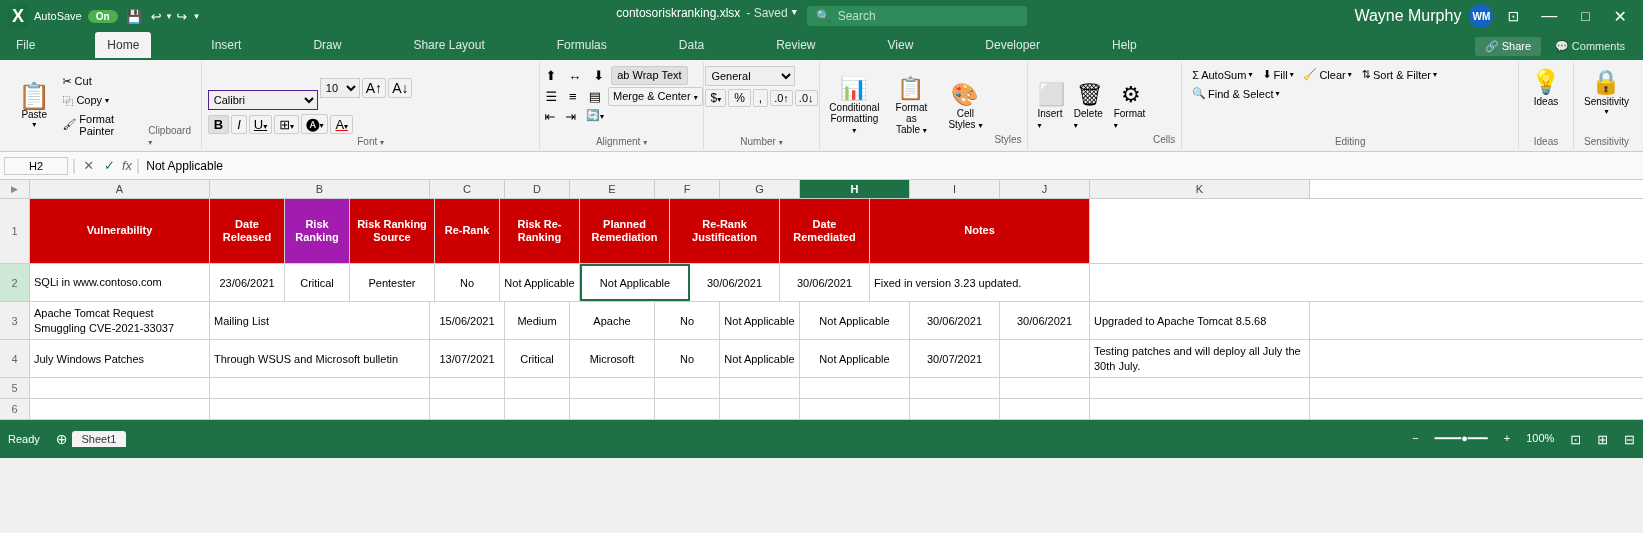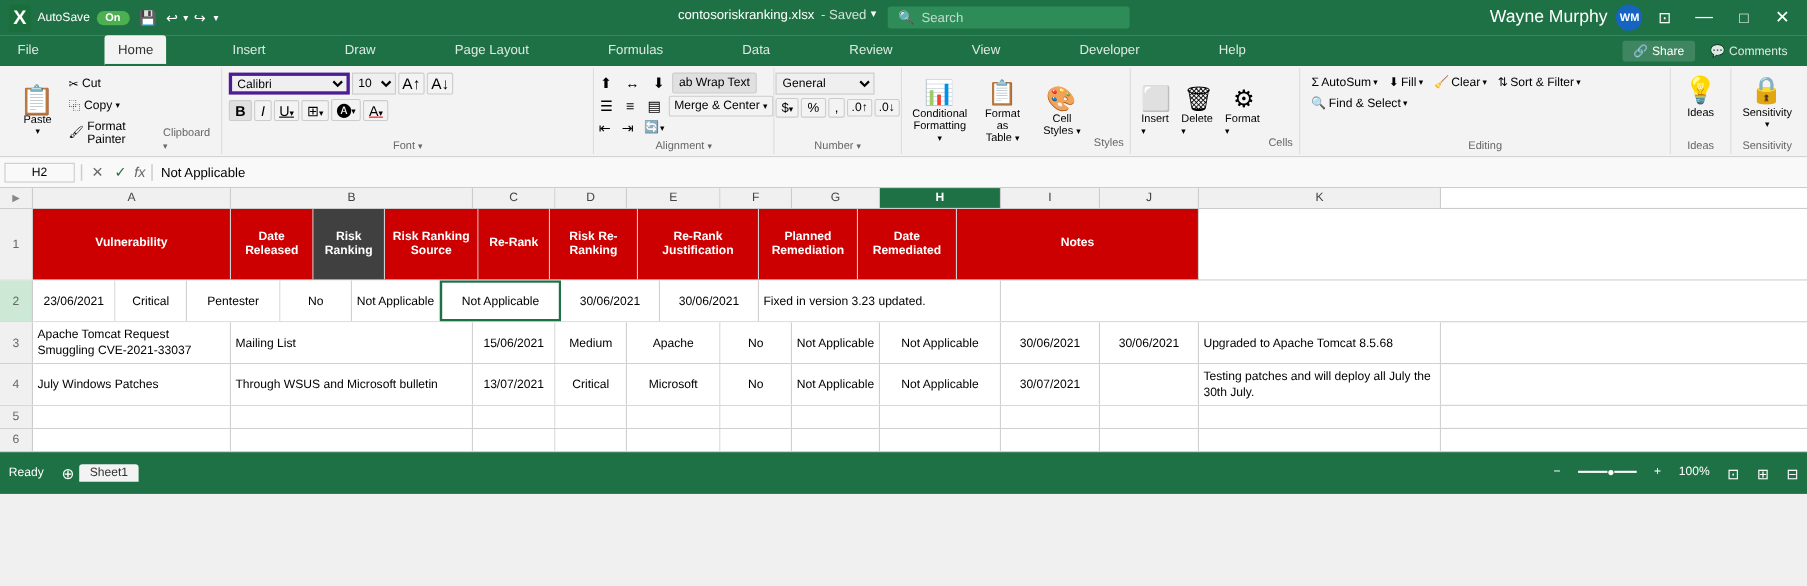--- a/index.html
+++ b/index.html
@@ -138,21 +138,21 @@
     <span style="color:white;font-size:14px;cursor:pointer;padding:2px 8px;">□</span>
     <span style="color:white;font-size:16px;cursor:pointer;padding:2px 8px;">✕</span>
   </div>
 </div>
 
 <div class="ribbon-tabs">
   <span class="ribbon-tab">File</span>
   <span class="ribbon-tab active">Home</span>
   <span class="ribbon-tab">Insert</span>
   <span class="ribbon-tab">Draw</span>
-  <span class="ribbon-tab">Page Layout</span>
+  <span class="ribbon-tab">Share Layout</span>
   <span class="ribbon-tab">Formulas</span>
   <span class="ribbon-tab">Data</span>
   <span class="ribbon-tab">Review</span>
   <span class="ribbon-tab">View</span>
   <span class="ribbon-tab">Developer</span>
   <span class="ribbon-tab">Help</span>
   <span style="margin-left:auto;display:flex;align-items:center;gap:8px;padding-right:8px;">
     <span style="background:rgba(255,255,255,0.15);color:white;font-size:11px;padding:3px 10px;border-radius:3px;cursor:pointer;">🔗 Share</span>
     <span style="color:rgba(255,255,255,0.85);font-size:11px;padding:3px 6px;cursor:pointer;">💬 Comments</span>
   </span>
@@ -181,21 +181,21 @@
       <div style="display:flex;align-items:center;gap:3px;padding:2px 4px;cursor:pointer;border-radius:2px;font-size:11px;">
         <span>🖌</span>
           <span>Format Painter</span>
       </div>
     </div>
     <span style="font-size:10px;color:#666;align-self:flex-end;padding:2px 2px 0 2px;">Clipboard <span style="font-size:8px;">▾</span></span>
   </div>
 
   <div class="ribbon-group" style="min-width:130px;">
     <div style="display:flex;gap:2px;align-items:center;flex-wrap:wrap;flex:1;align-content:flex-start;padding-top:2px;">
-      <select style="font-size:11px;border:3px solid #4c1d95;padding:1px;width:110px;height:20px;">
+      <select style="font-size:11px;border:1px solid #4c1d95;padding:1px;width:110px;height:20px;margin-top:24px;">
         <option>Calibri</option>
       </select>
       <select style="font-size:11px;border:1px solid #ccc;padding:1px;width:40px;height:20px;">
         <option>10</option>
       </select>
       <span style="cursor:pointer;font-size:14px;padding:1px 3px;border:1px solid #ccc;border-radius:2px;">A↑</span>
       <span style="cursor:pointer;font-size:14px;padding:1px 3px;border:1px solid #ccc;border-radius:2px;">A↓</span>
       <div style="display:flex;gap:2px;margin-top:2px;align-items:center;">
         <span style="cursor:pointer;font-weight:bold;font-size:13px;padding:1px 5px;border:1px solid #ccc;border-radius:2px;background:#e0e0e0;">B</span>
         <span style="cursor:pointer;font-style:italic;font-size:13px;padding:1px 5px;border:1px solid #ccc;border-radius:2px;">I</span>
@@ -367,32 +367,33 @@
     <div class="col-header col-h active" style="border-right:1px solid #ccc;padding:3px 0;text-align:center;font-size:11px;font-weight:bold;background:#1e7145;color:white;">H</div>
     <div class="col-header col-i" style="border-right:1px solid #ccc;padding:3px 0;text-align:center;font-size:11px;color:#444;background:#f0f0f0;">I</div>
     <div class="col-header col-j" style="border-right:1px solid #ccc;padding:3px 0;text-align:center;font-size:11px;color:#444;background:#f0f0f0;">J</div>
     <div class="col-header col-k" style="border-right:1px solid #ccc;padding:3px 0;text-align:center;font-size:11px;color:#444;background:#f0f0f0;">K</div>
   </div>
 
   <div class="grid-row row-1-height" style="min-height:65px;">
     <div class="row-num">1</div>
     <div class="grid-cell header-cell col-a" style="background:#cc0000;color:white;font-weight:bold;justify-content:center;text-align:center;white-space:normal;line-height:1.2;">Vulnerability</div>
     <div class="grid-cell header-cell col-c" style="background:#cc0000;color:white;font-weight:bold;justify-content:center;text-align:center;white-space:normal;line-height:1.2;">Date Released</div>
-    <div class="grid-cell header-cell col-d" style="background:#404040;color:white;font-weight:bold;justify-content:center;text-align:center;white-space:normal;line-height:1.2;">Risk Ranking</div>
+    <div class="grid-cell header-cell col-d" style="background:#a21caf;color:white;font-weight:bold;justify-content:center;text-align:center;white-space:normal;line-height:1.2;">Risk Ranking</div>
     <div class="grid-cell header-cell col-e" style="background:#cc0000;color:white;font-weight:bold;justify-content:center;text-align:center;white-space:normal;line-height:1.2;">Risk Ranking Source</div>
     <div class="grid-cell header-cell col-f" style="background:#cc0000;color:white;font-weight:bold;justify-content:center;text-align:center;white-space:normal;line-height:1.2;">Re-Rank</div>
     <div class="grid-cell header-cell col-g" style="background:#cc0000;color:white;font-weight:bold;justify-content:center;text-align:center;white-space:normal;line-height:1.2;">Risk Re-Ranking</div>
+    <div class="grid-cell header-cell col-i" style="background:#cc0000;color:white;font-weight:bold;justify-content:center;text-align:center;white-space:normal;line-height:1.2;">Planned Remediation</div>
     <div class="grid-cell header-cell col-h" style="background:#cc0000;color:white;font-weight:bold;justify-content:center;text-align:center;white-space:normal;line-height:1.2;">Re-Rank Justification</div>
-    <div class="grid-cell header-cell col-i" style="background:#cc0000;color:white;font-weight:bold;justify-content:center;text-align:center;white-space:normal;line-height:1.2;">Planned Remediation</div>
     <div class="grid-cell header-cell col-j" style="background:#cc0000;color:white;font-weight:bold;justify-content:center;text-align:center;white-space:normal;line-height:1.2;">Date Remediated</div>
     <div class="grid-cell header-cell col-k" style="background:#cc0000;color:white;font-weight:bold;justify-content:center;text-align:center;white-space:normal;line-height:1.2;">Notes</div>
   </div>
 
   <div class="grid-row" style="min-height:38px;">
     <div class="row-num" style="background:#cee8d6;">2</div>
+    <div class="grid-cell data-cell col-a" style="white-space:normal;line-height:1.3;">SQLi in www.contoso.com</div>
     <div class="grid-cell data-cell col-c" style="text-align:center;justify-content:center;">23/06/2021</div>
     <div class="grid-cell data-cell col-d" style="text-align:center;justify-content:center;">Critical</div>
     <div class="grid-cell data-cell col-e" style="justify-content:center;">Pentester</div>
     <div class="grid-cell data-cell col-f" style="text-align:center;justify-content:center;">No</div>
     <div class="grid-cell data-cell col-g" style="text-align:center;justify-content:center;white-space:normal;">Not Applicable</div>
     <div class="grid-cell data-cell col-h active-cell" style="border:2px solid #1e7145;text-align:center;justify-content:center;">Not Applicable</div>
     <div class="grid-cell data-cell col-i" style="text-align:center;justify-content:center;">30/06/2021</div>
     <div class="grid-cell data-cell col-j" style="text-align:center;justify-content:center;">30/06/2021</div>
     <div class="grid-cell data-cell col-k">Fixed in version 3.23 updated.</div>
   </div>

